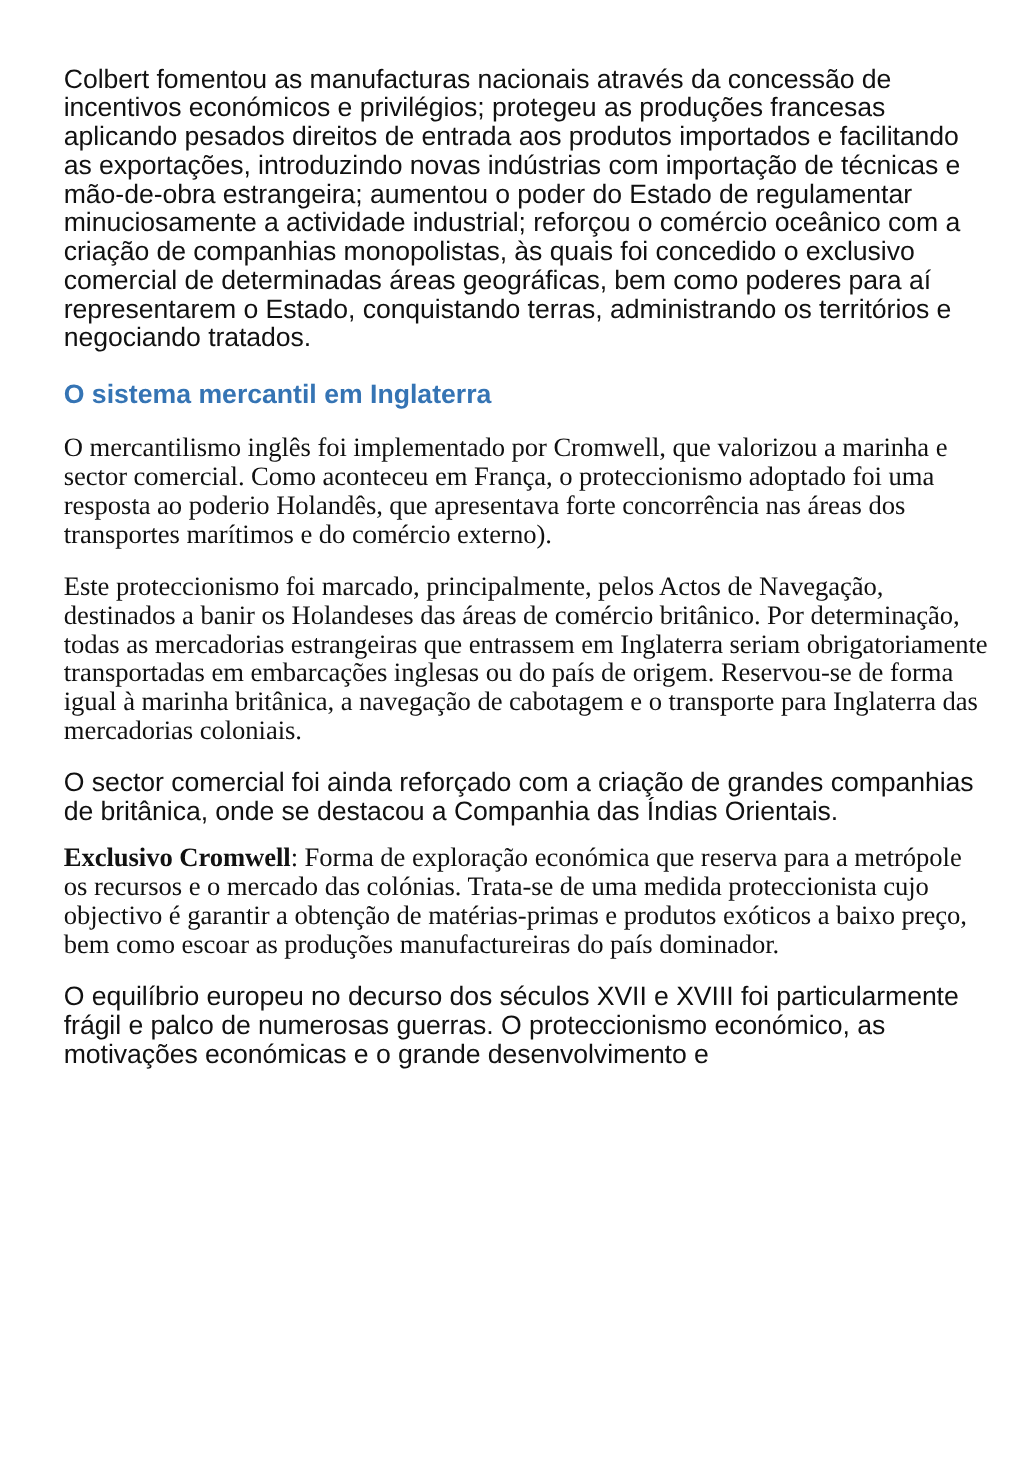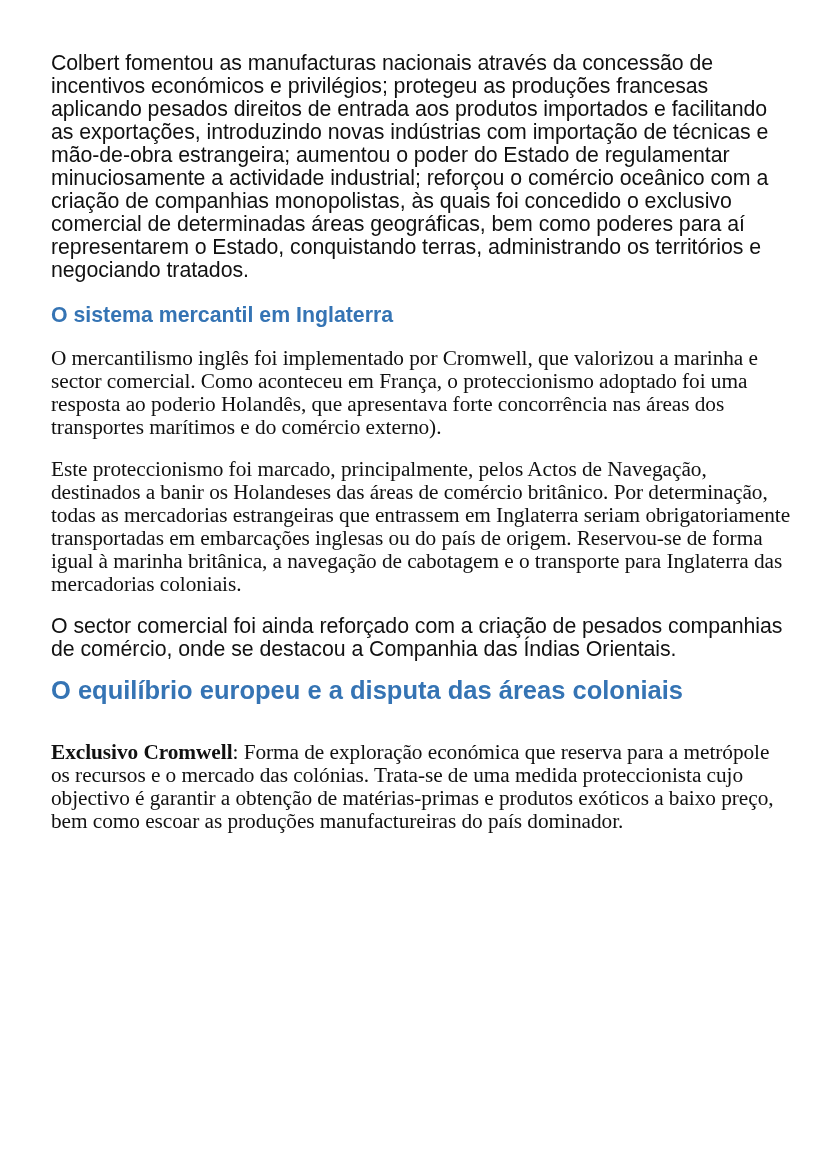--- a/index.html
+++ b/index.html
@@ -53,19 +53,19 @@
 
 <div class="page">
   <p class="p1">Colbert fomentou as manufacturas nacionais através da concessão de incentivos económicos e privilégios; protegeu as produções francesas aplicando pesados direitos de entrada aos produtos importados e facilitando as exportações, introduzindo novas indústrias com importação de técnicas e mão-de-obra estrangeira; aumentou o poder do Estado de regulamentar minuciosamente a actividade industrial; reforçou o comércio oceânico com a criação de companhias monopolistas, às quais foi concedido o exclusivo comercial de determinadas áreas geográficas, bem como poderes para aí representarem o Estado, conquistando terras, administrando os territórios e negociando tratados.</p>
 
   <div class="h2">O sistema mercantil em Inglaterra</div>
 
   <p class="gap">O mercantilismo inglês foi implementado por Cromwell, que valorizou a marinha e sector comercial. Como aconteceu em França, o proteccionismo adoptado foi uma resposta ao poderio Holandês, que apresentava forte concorrência nas áreas dos transportes marítimos e do comércio externo).</p>
 
   <p class="gap">Este proteccionismo foi marcado, principalmente, pelos Actos de Navegação, destinados a banir os Holandeses das áreas de comércio britânico. Por determinação, todas as mercadorias estrangeiras que entrassem em Inglaterra seriam obrigatoriamente transportadas em embarcações inglesas ou do país de origem. Reservou-se de forma igual à marinha britânica, a navegação de cabotagem e o transporte para Inglaterra das mercadorias coloniais.</p>
 
-  <p class="gap2">O sector comercial foi ainda reforçado com a criação de pesados companhias de comércio, onde se destacou a Companhia das Índias Orientais.</p>
+  <p class="gap2">O sector comercial foi ainda reforçado com a criação de grandes companhias de britânica, onde se destacou a Companhia das Índias Orientais.</p>
 
-  <div class="h1">O equilíbrio europeu e a disputa das áreas coloniais</div>
 
   <p class="gap"><b>Exclusivo Cromwell</b><span>: Forma de exploração económica que reserva para a metrópole os recursos e o mercado das colónias. Trata-se de uma medida proteccionista cujo objectivo é garantir a obtenção de matérias-primas e produtos exóticos a baixo preço, bem como escoar as produções manufactureiras do país dominador.</span></p>
 
+  <p>O equilíbrio europeu no decurso dos séculos XVII e XVIII foi particularmente frágil e palco de numerosas guerras. O proteccionismo económico, as motivações económicas e o grande desenvolvimento e</p>
 </div>
 
 </body></html>

